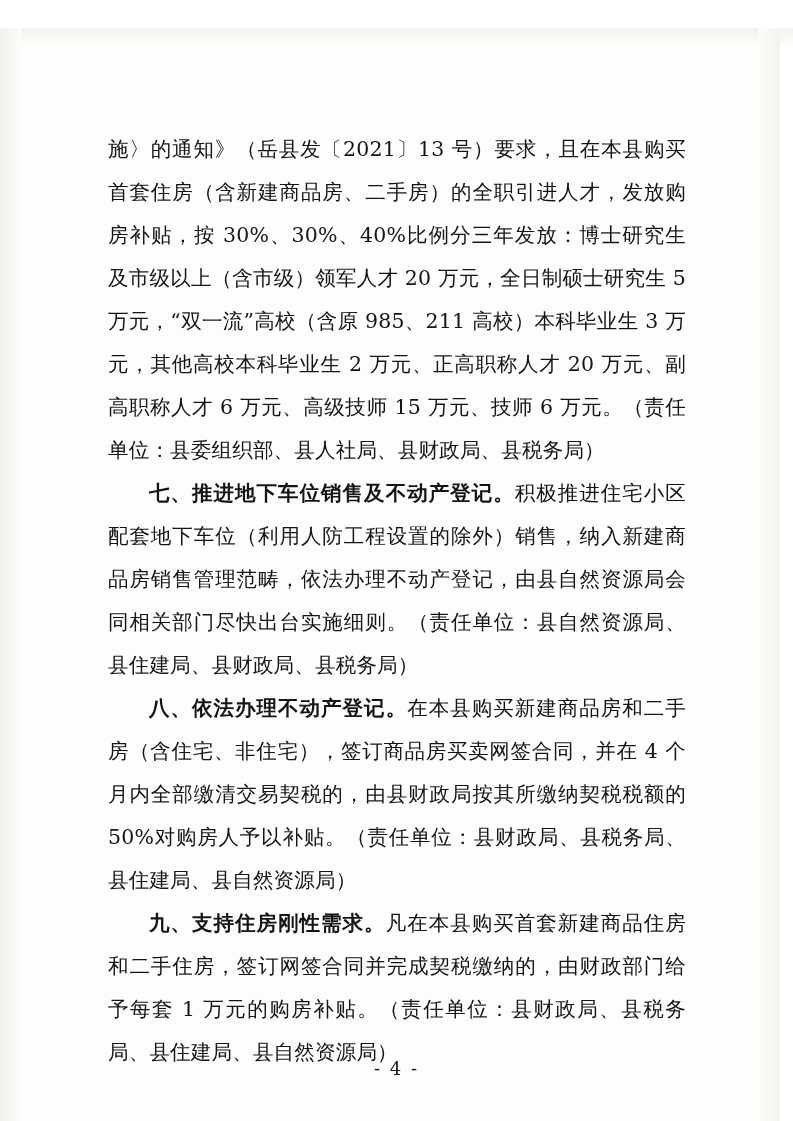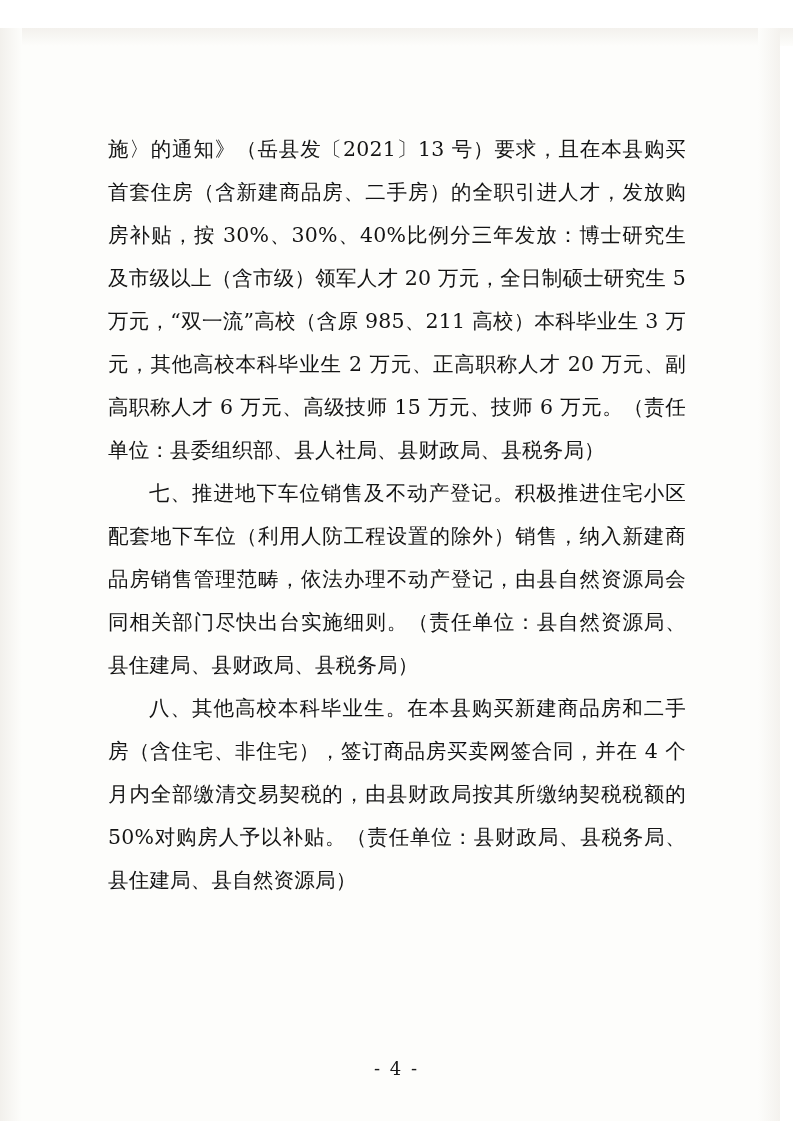--- a/index.html
+++ b/index.html
@@ -36,21 +36,21 @@
     text-align: justify;
     text-justify: inter-ideograph;
     margin: 0 0 0 0;
     color: #141414;
     font-family: "DejaVu Serif", "Liberation Serif", serif;
   }
   .para.indent {
     text-indent: 41px;
   }
   .para .lead {
-    font-weight: normal;
+    font-weight: bold;
   }
   .footer {
     position: absolute;
     left: 0;
     top: 1030px;
     width: 793px;
     text-align: center;
   }
   .footer .pagenum {
     font-size: 18px;
@@ -97,22 +97,25 @@
 
     <p class="para">
       <span>施〉的通知》（岳县发〔2021〕13 号）要求，且在本县购买首套住房（含新建商品房、二手房）的全职引进人才，发放购房补贴，按 30%、30%、40%比例分三年发放：博士研究生及市级以上（含市级）领军人才 20 万元，全日制硕士研究生 5 万元，“双一流”高校（含原 985、211 高校）本科毕业生 3 万元，其他高校本科毕业生 2 万元、正高职称人才 20 万元、副高职称人才 6 万元、高级技师 15 万元、技师 6 万元。（责任单位：县委组织部、县人社局、县财政局、县税务局）</span>
     </p>
 
     <p class="para indent">
       <span class="lead">七、推进地下车位销售及不动产登记。</span><span>积极推进住宅小区配套地下车位（利用人防工程设置的除外）销售，纳入新建商品房销售管理范畴，依法办理不动产登记，由县自然资源局会同相关部门尽快出台实施细则。（责任单位：县自然资源局、县住建局、县财政局、县税务局）</span>
     </p>
 
     <p class="para indent">
-      <span class="lead">八、其他高校本科毕业生。</span><span>在本县购买新建商品房和二手房（含住宅、非住宅），签订商品房买卖网签合同，并在 4 个月内全部缴清交易契税的，由县财政局按其所缴纳契税税额的 50%对购房人予以补贴。（责任单位：县财政局、县税务局、县住建局、县自然资源局）</span>
+      <span class="lead">八、依法办理不动产登记。</span><span>在本县购买新建商品房和二手房（含住宅、非住宅），签订商品房买卖网签合同，并在 4 个月内全部缴清交易契税的，由县财政局按其所缴纳契税税额的 50%对购房人予以补贴。（责任单位：县财政局、县税务局、县住建局、县自然资源局）</span>
     </p>
 
+    <p class="para indent">
+      <span class="lead">九、支持住房刚性需求。</span><span>凡在本县购买首套新建商品住房和二手住房，签订网签合同并完成契税缴纳的，由财政部门给予每套 1 万元的购房补贴。（责任单位：县财政局、县税务局、县住建局、县自然资源局）</span>
+    </p>
 
   </div>
 
   <div class="footer">
     <span class="pagenum">- 4 -</span>
   </div>
 </div>
 
 </body></html>

